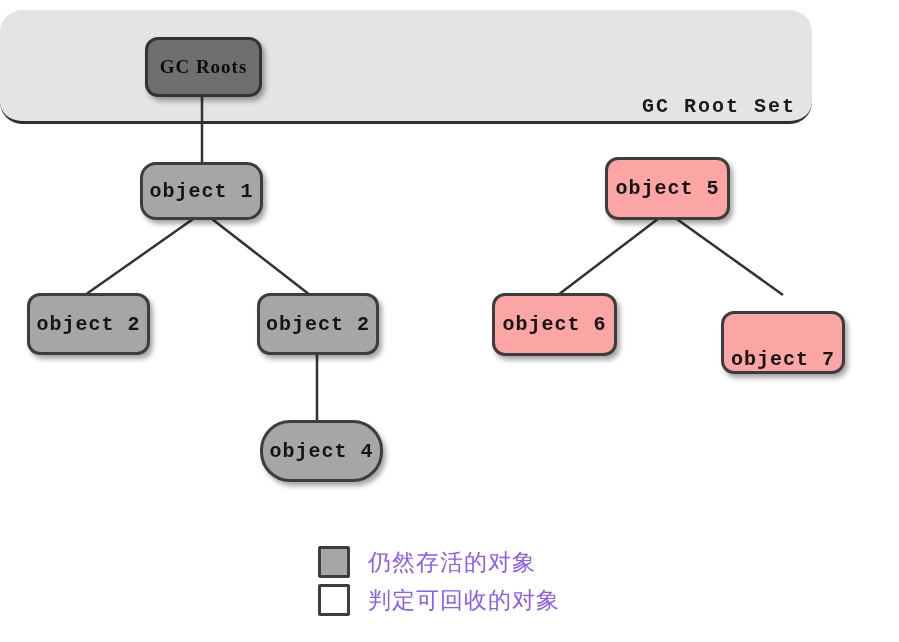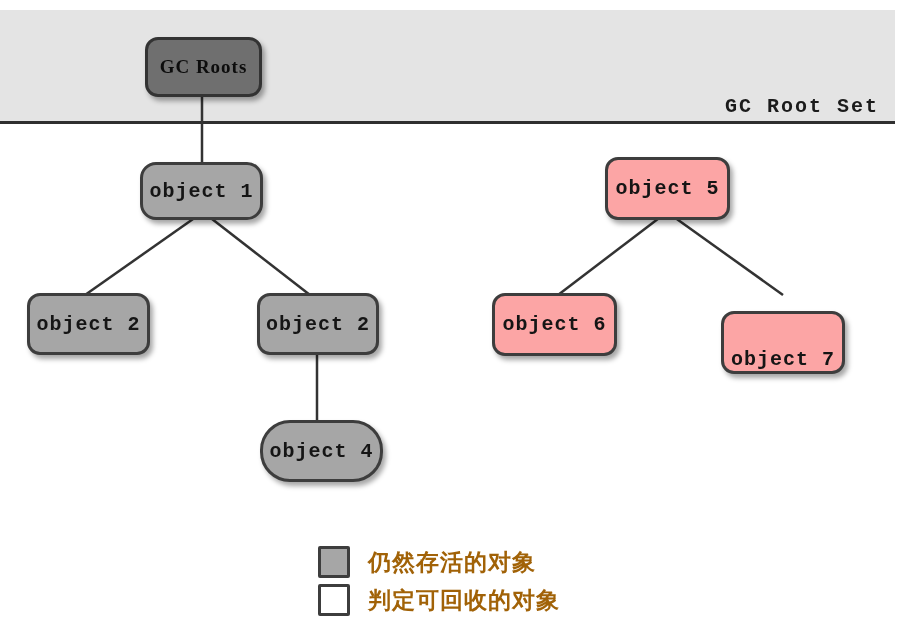--- a/index.html
+++ b/index.html
@@ -7,23 +7,24 @@
     position: relative;
     width: 899px;
     height: 642px;
     background: #ffffff;
     font-family: "Liberation Mono", "DejaVu Sans Mono", monospace;
     overflow: hidden;
   }
   .root-band {
     position: absolute;
     left: 0; top: 10px;
-    width: 895px; height: 111px;
+    width: 812px; height: 111px;
     background: #e4e4e4;
     border-bottom: 3px solid #2f2f2f;
+    border-radius: 22px;
   }
   .root-band-label {
     position: absolute;
     right: 16px; bottom: 3px;
     font-size: 20px;
     font-weight: bold;
     letter-spacing: 2px;
     color: #1b1b1b;
     white-space: nowrap;
   }
@@ -80,22 +81,22 @@
     border: 3px solid #3d3d3d;
     border-radius: 2px;
     margin-right: 18px;
     flex: 0 0 auto;
   }
   .legend-swatch.alive { background: #a6a6a6; }
   .legend-swatch.collectible { background: #ffffff; }
   .legend-label {
     font-family: "Liberation Sans", "DejaVu Sans", sans-serif;
     font-size: 23px;
-    font-weight: bold;
-    color: #a16207;
+    font-weight: normal;
+    color: #8b5cf6;
     letter-spacing: 1px;
     white-space: nowrap;
   }
 </style>
 </head>
 <body>
 
 <div class="stage">
 
   <div class="root-band">

